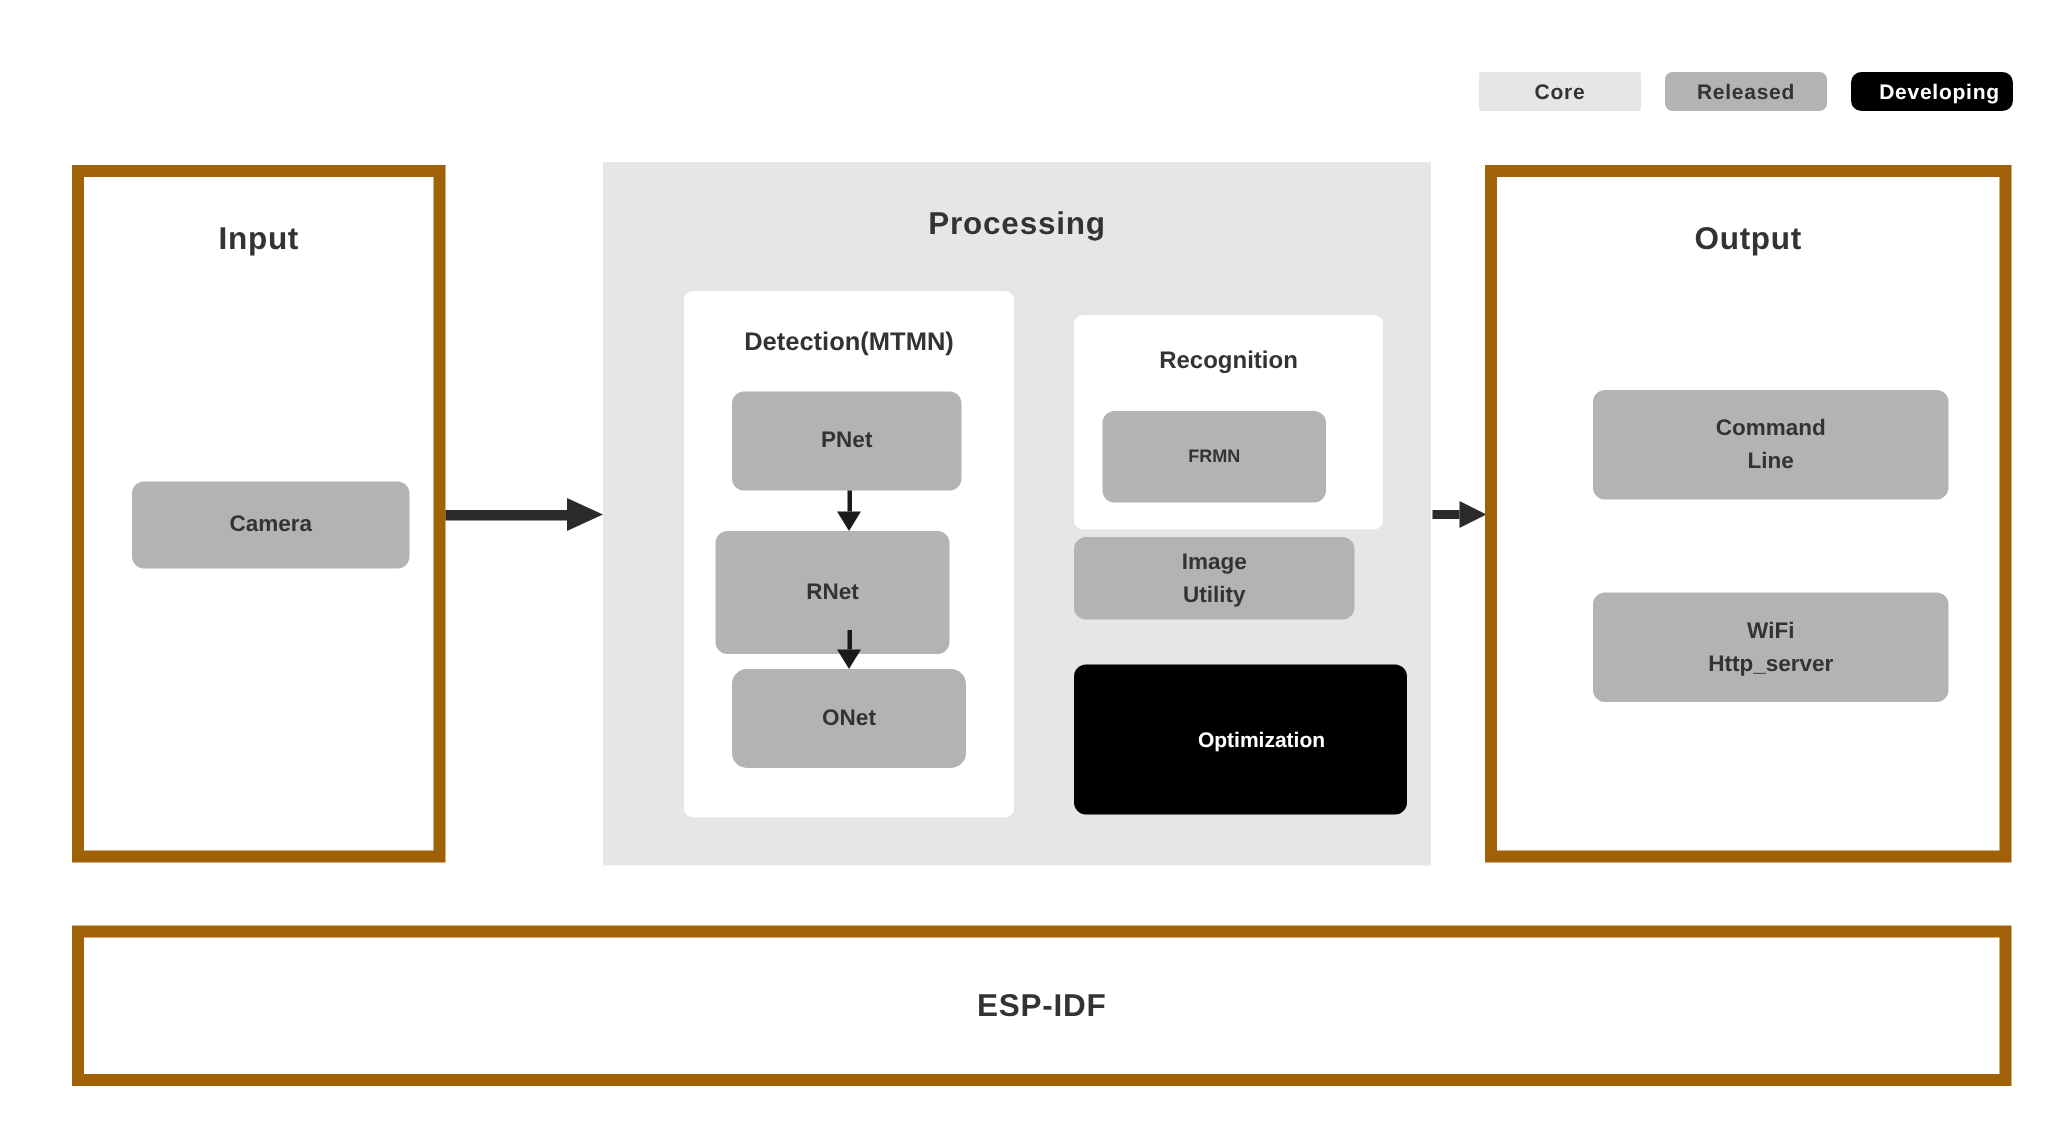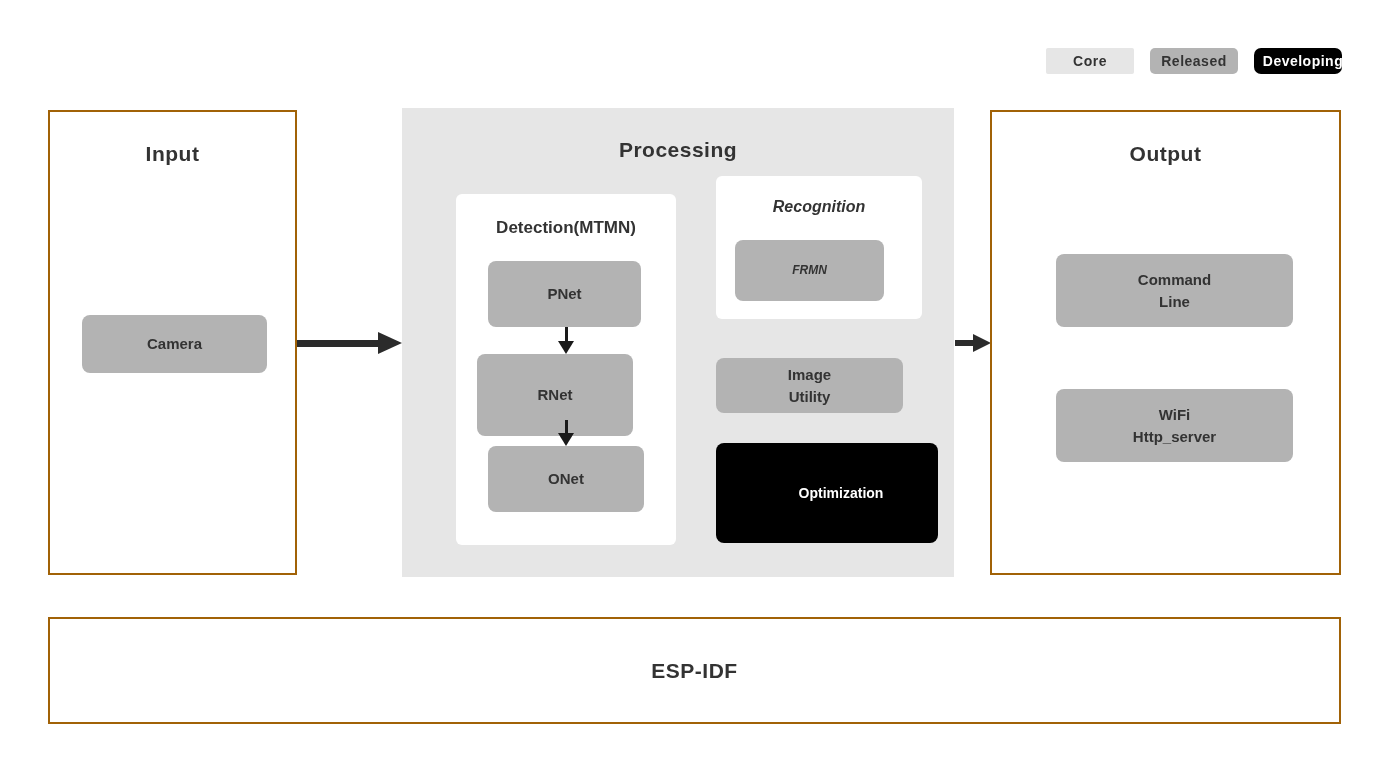--- a/index.html
+++ b/index.html
@@ -15,38 +15,38 @@
 
   
   .legend {
     position: absolute;
     top: 48px;
     right: 31px;
     display: flex;
     gap: 16px;
   }
   .legend-item {
-    width: 88px;
+    width: 108px;
     height: 26px;
     display: flex;
     align-items: center;
     justify-content: center;
     font-size: 14px;
     font-weight: bold;
     letter-spacing: 0.5px;
   }
   .legend-core { background: #e6e6e6; color: #333333; border-radius: 2px; }
   .legend-released { background: #b3b3b3; color: #333333; border-radius: 5px; }
   .legend-developing { background: #000000; color: #ffffff; border-radius: 7px; padding-left: 10px; }
 
   
   .panel {
     position: absolute;
     background: #ffffff;
-    border: 2px solid #a16207;
+    border: 8px solid #a16207;
   }
   .panel-title {
     text-align: center;
     font-size: 21px;
     font-weight: bold;
     letter-spacing: 0.5px;
     margin-top: 30px;
   }
   .panel-input  { left: 48px;  top: 110px; width: 249px; height: 465px; }
   .panel-output { left: 990px; top: 110px; width: 351px; height: 465px; }
@@ -67,21 +67,21 @@
     background: #ffffff;
     border-radius: 6px;
   }
   .subpanel-title {
     text-align: center;
     font-weight: bold;
     color: #333333;
   }
   .detection { left: 54px; top: 86px; width: 220px; height: 351px; }
   .detection .subpanel-title { font-size: 17px; margin-top: 24px; }
-  .recognition { left: 314px; top: 68px; width: 206px; height: 143px; font-style: italic; }
+  .recognition { left: 314px; top: 102px; width: 206px; height: 143px; }
   .recognition .subpanel-title { font-size: 16px; margin-top: 22px; }
 
   
   .node {
     position: absolute;
     border-radius: 8px;
     display: flex;
     align-items: center;
     justify-content: center;
     text-align: center;
@@ -90,21 +90,21 @@
     white-space: pre-line;
     line-height: 1.45;
   }
   .node-gray  { background: #b3b3b3; color: #333333; }
   .node-black { background: #000000; color: #ffffff; font-size: 14px; }
 
   .node-camera { left: 32px; top: 203px; width: 185px; height: 58px; }
 
   .node-pnet { left: 32px; top: 67px;  width: 153px; height: 66px; }
   .node-rnet { left: 21px; top: 160px; width: 156px; height: 82px; }
-  .node-onet { left: 32px; top: 252px; width: 156px; height: 66px; }
+  .node-onet { left: 32px; top: 252px; width: 156px; height: 66px; border-radius: 10px; }
 
   .node-frmn { left: 19px; top: 64px; width: 149px; height: 61px; font-size: 12px; }
 
   .node-image-utility { left: 314px; top: 250px; width: 187px; height: 55px; }
   .node-optimization  { left: 314px; top: 335px; width: 222px; height: 100px; padding-left: 28px; }
 
   .node-command { left: 64px; top: 142px; width: 237px; height: 73px; }
   .node-wifi    { left: 64px; top: 277px; width: 237px; height: 73px; }
 
   

